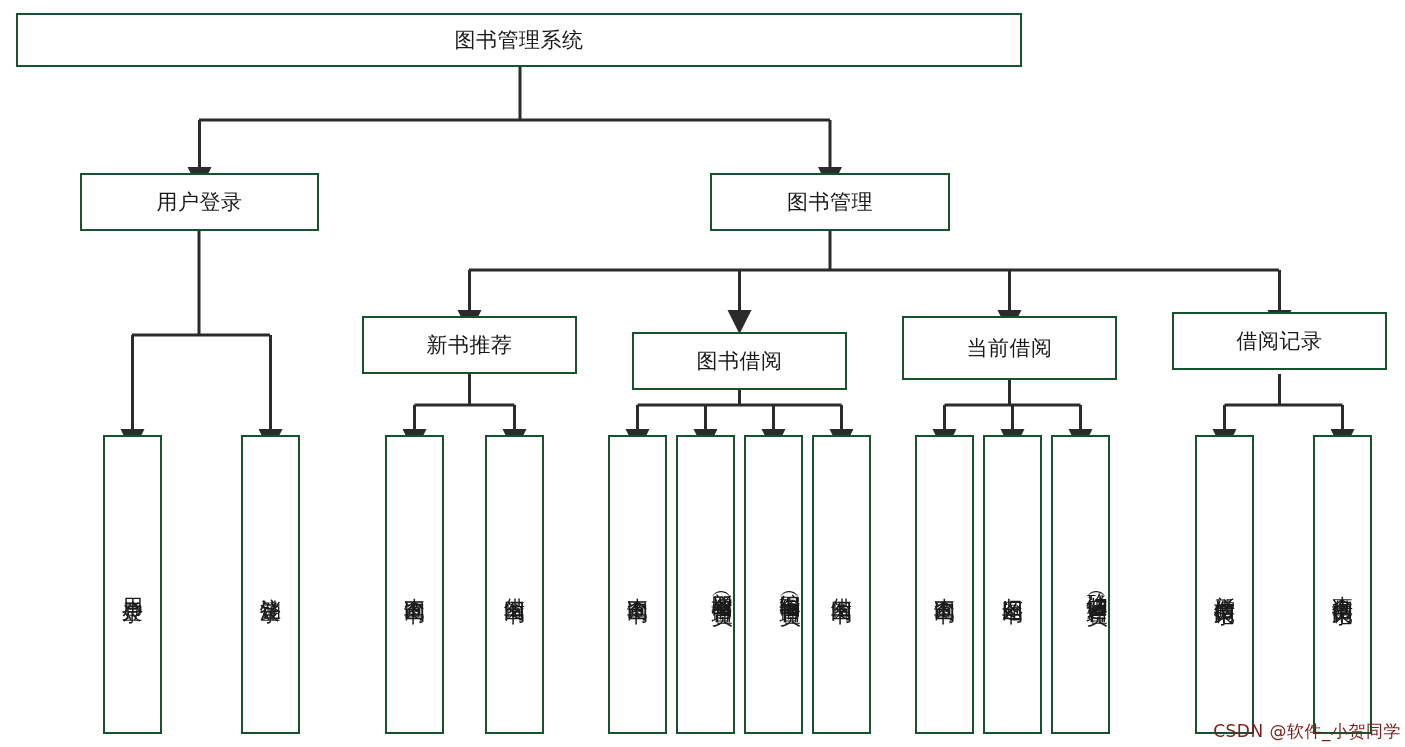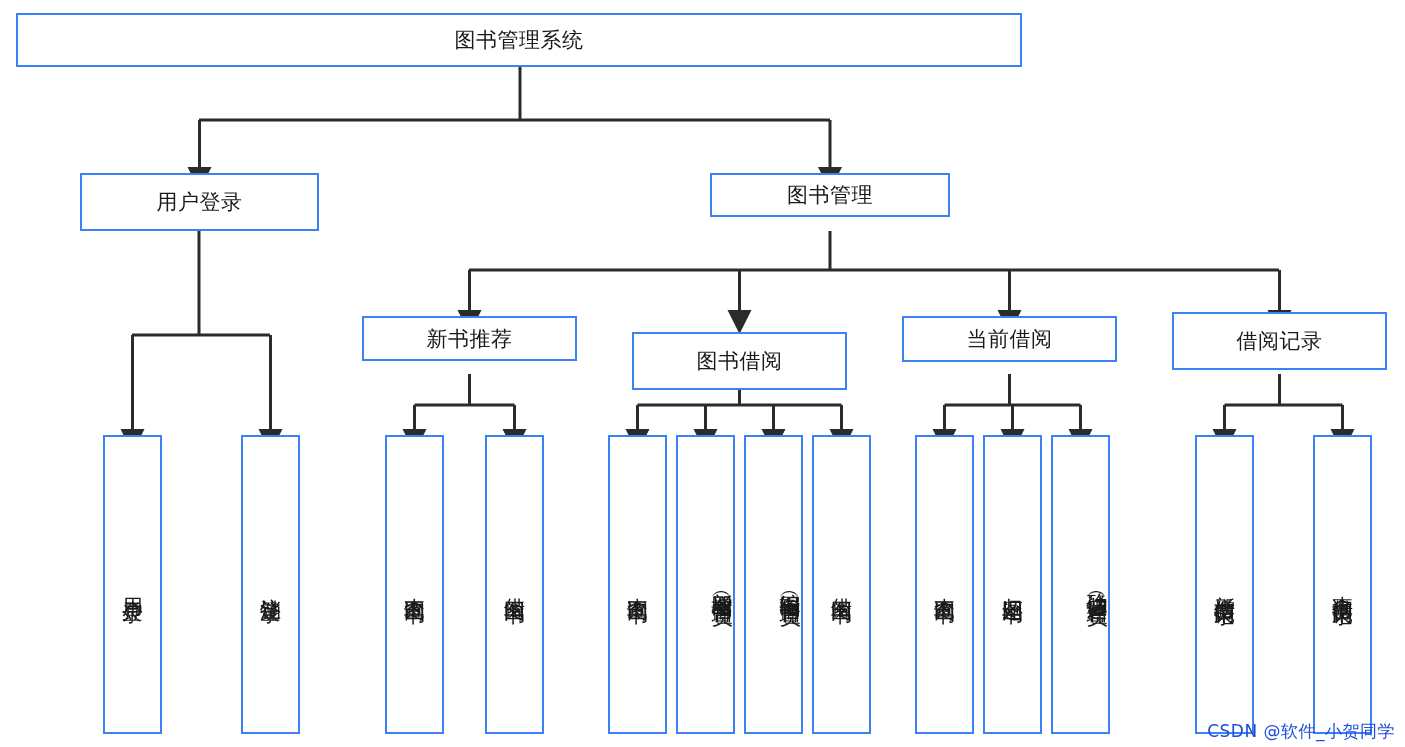--- a/index.html
+++ b/index.html
@@ -19,21 +19,21 @@
     position: absolute;
     left: 0;
     top: 0;
     width: 1405px;
     height: 747px;
     pointer-events: none;
   }
   .node {
     position: absolute;
     box-sizing: border-box;
-    border: 2px solid #3b82f6;
+    border: 2px solid #14532d;
     background: #ffffff;
     display: flex;
     align-items: center;
     justify-content: center;
     color: #1a1a1a;
   }
   .node.horiz {
     font-size: 21px;
     letter-spacing: 0.5px;
   }
@@ -48,24 +48,24 @@
   .node.vert .vtext {
     writing-mode: vertical-rl;
     text-orientation: upright;
     display: block;
   }
   .node.vert.fill {
     align-items: flex-start;
   }
   .watermark {
     position: absolute;
-    right: 10px;
+    right: 4px;
     bottom: 4px;
     font-size: 17px;
-    color: #1d4ed8;
+    color: #7f1d1d;
     letter-spacing: 0.5px;
     white-space: nowrap;
     font-family: "DejaVu Sans", "Liberation Sans", sans-serif;
   }
 </style>
 </head>
 <body>
 
 <div id="canvas">
 
@@ -112,30 +112,30 @@
       </g>
   </svg>
 
   <div id="nodes">
       <div class="node horiz" style="left: 16px; top: 13px; width: 1006px; height: 54px;">
         <span class="htext">图书管理系统</span>
       </div>
       <div class="node horiz" style="left: 80px; top: 173px; width: 239px; height: 58px;">
         <span class="htext">用户登录</span>
       </div>
-      <div class="node horiz" style="left: 710px; top: 173px; width: 240px; height: 44px;">
+      <div class="node horiz" style="left: 710px; top: 173px; width: 240px; height: 58px;">
         <span class="htext">图书管理</span>
       </div>
-      <div class="node horiz" style="left: 362px; top: 316px; width: 215px; height: 45px;">
+      <div class="node horiz" style="left: 362px; top: 316px; width: 215px; height: 58px;">
         <span class="htext">新书推荐</span>
       </div>
       <div class="node horiz" style="left: 632px; top: 332px; width: 215px; height: 58px;">
         <span class="htext">图书借阅</span>
       </div>
-      <div class="node horiz" style="left: 902px; top: 316px; width: 215px; height: 46px;">
+      <div class="node horiz" style="left: 902px; top: 316px; width: 215px; height: 64px;">
         <span class="htext">当前借阅</span>
       </div>
       <div class="node horiz" style="left: 1172px; top: 312px; width: 215px; height: 58px;">
         <span class="htext">借阅记录</span>
       </div>
       <div class="node vert" style="left: 103px; top: 435px; width: 59px; height: 299px;">
         <span class="vtext">用户登录</span>
       </div>
       <div class="node vert" style="left: 241px; top: 435px; width: 59px; height: 299px;">
         <span class="vtext">注销登录</span>

